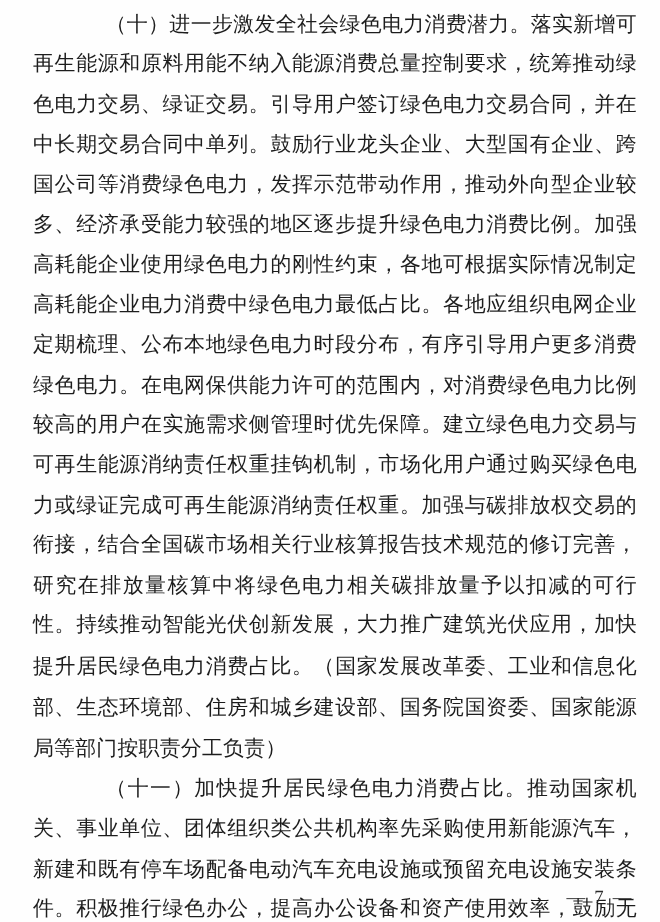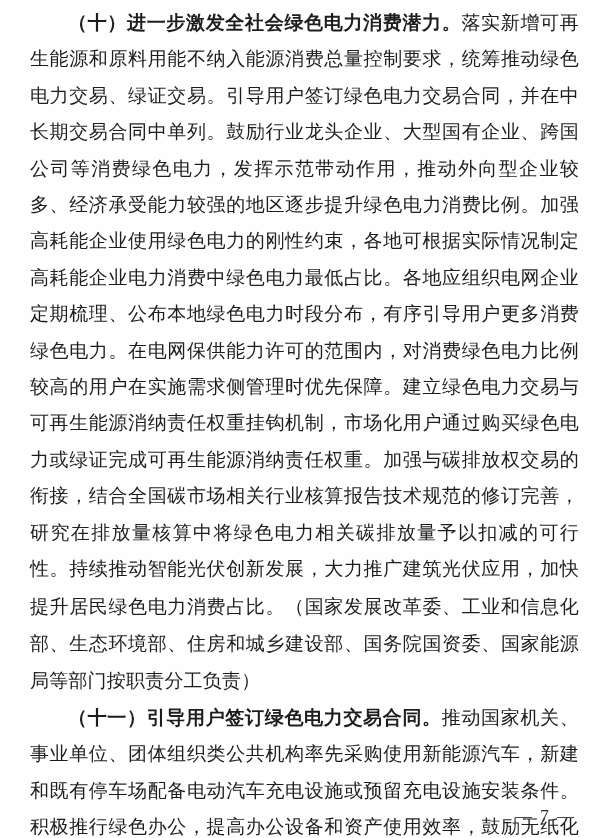--- a/index.html
+++ b/index.html
@@ -25,21 +25,22 @@
   .para {
     margin: 0;
     font-size: 19px;
     line-height: 36.4px;
     text-align: justify;
     text-indent: 2em;
     letter-spacing: 0.2px;
     word-break: break-all;
   }
   .run-heading {
-    font-weight: bold;
+    font-weight: normal;
+    margin-left: 28px;
   }
   .run-body {
     font-weight: normal;
     margin-top: 48px;
   }
   .run-kaiti {
     font-family: "DejaVu Serif", "Liberation Serif", serif;
     font-weight: normal;
   }
   .page-number {
@@ -51,17 +52,17 @@
     color: #2a2a2a;
   }
 </style>
 </head>
 <body>
 
 <div class="page">
 
   <p class="para"><span class="run-heading">（十）进一步激发全社会绿色电力消费潜力。</span><span class="run-body">落实新增可再生能源和原料用能不纳入能源消费总量控制要求，统筹推动绿色电力交易、绿证交易。引导用户签订绿色电力交易合同，并在中长期交易合同中单列。鼓励行业龙头企业、大型国有企业、跨国公司等消费绿色电力，发挥示范带动作用，推动外向型企业较多、经济承受能力较强的地区逐步提升绿色电力消费比例。加强高耗能企业使用绿色电力的刚性约束，各地可根据实际情况制定高耗能企业电力消费中绿色电力最低占比。各地应组织电网企业定期梳理、公布本地绿色电力时段分布，有序引导用户更多消费绿色电力。在电网保供能力许可的范围内，对消费绿色电力比例较高的用户在实施需求侧管理时优先保障。建立绿色电力交易与可再生能源消纳责任权重挂钩机制，市场化用户通过购买绿色电力或绿证完成可再生能源消纳责任权重。加强与碳排放权交易的衔接，结合全国碳市场相关行业核算报告技术规范的修订完善，研究在排放量核算中将绿色电力相关碳排放量予以扣减的可行性。持续推动智能光伏创新发展，大力推广建筑光伏应用，加快提升居民绿色电力消费占比。</span><span class="run-kaiti">（国家发展改革委、工业和信息化部、生态环境部、住房和城乡建设部、国务院国资委、国家能源局等部门按职责分工负责）</span></p>
 
-  <p class="para"><span class="run-heading">（十一）引导用户签订绿色电力交易合同。</span><span class="run-body">推动国家机关、事业单位、团体组织类公共机构率先采购使用新能源汽车，新建和既有停车场配备电动汽车充电设施或预留充电设施安装条件。积极推行绿色办公，提高办公设备和资产使用效率，鼓励无纸化办公和双</span></p>
+  <p class="para"><span class="run-heading">（十一）加快提升居民绿色电力消费占比。</span><span class="run-body">推动国家机关、事业单位、团体组织类公共机构率先采购使用新能源汽车，新建和既有停车场配备电动汽车充电设施或预留充电设施安装条件。积极推行绿色办公，提高办公设备和资产使用效率，鼓励无纸化办公和双</span></p>
 
   <div class="page-number">— 7 —</div>
 
 </div>
 
 </body></html>

